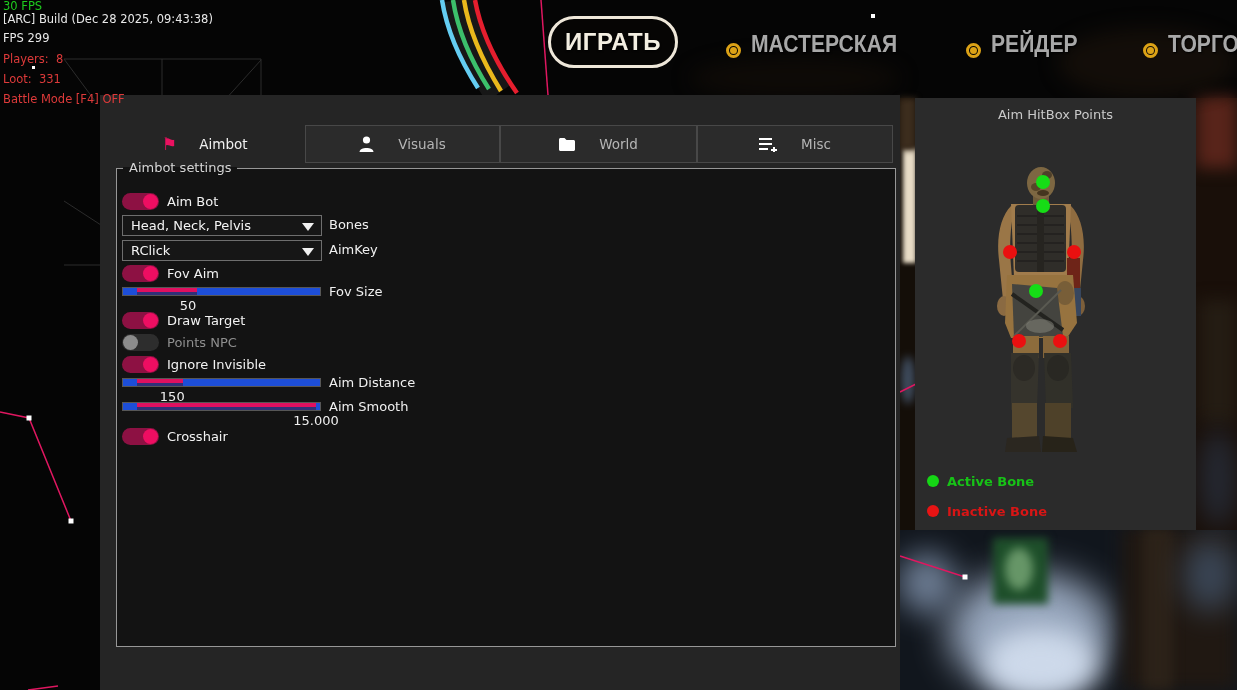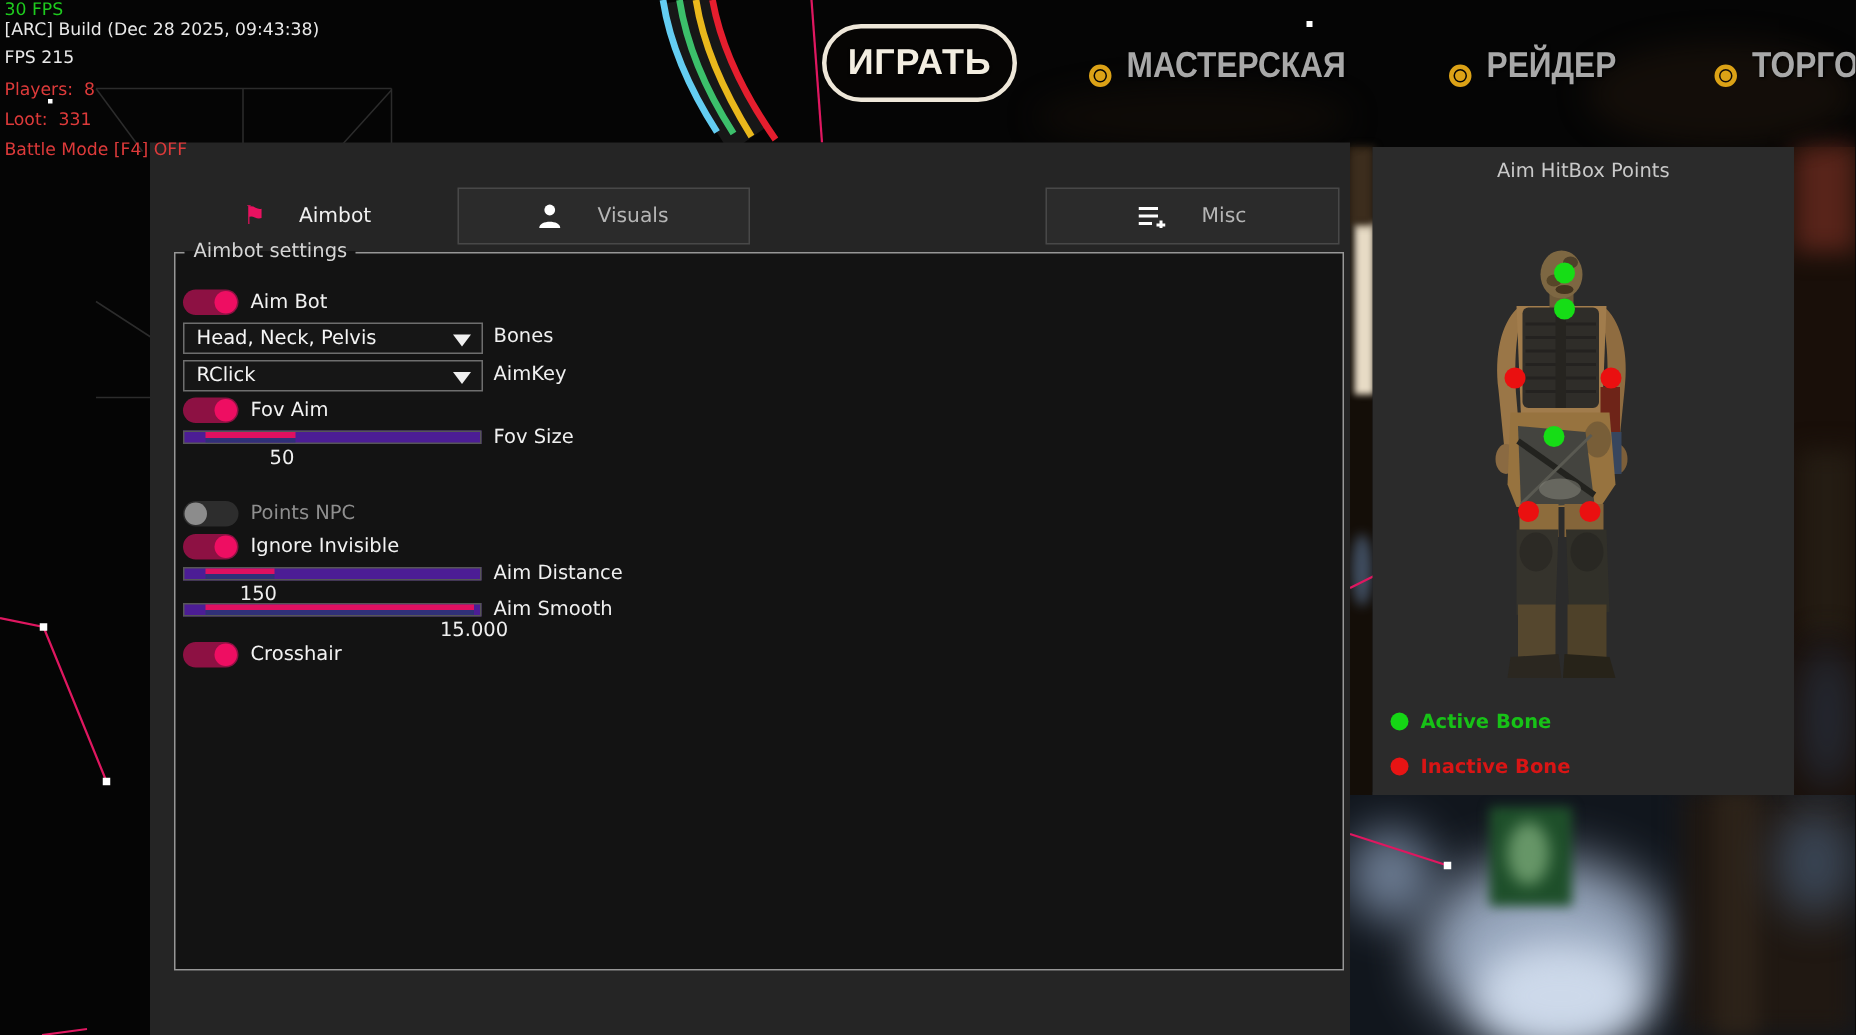--- a/index.html
+++ b/index.html
@@ -62,21 +62,21 @@
   .row.disabled .t-label{color:#8f8f8f;}
 
   .dropdown{position:absolute;left:0;top:0;width:200px;height:21px;background:#161616;border:1px solid #6e6e6e;
     color:#f5f5f5;font-size:13px;line-height:19px;padding:0 8px;cursor:pointer;}
   .caret{position:absolute;right:7px;top:7px;width:0;height:0;border-left:6px solid transparent;
     border-right:6px solid transparent;border-top:8px solid #f0f0f0;}
   .side-label{position:absolute;left:207px;font-size:13px;color:#f0f0f0;white-space:nowrap;}
   .dd-side{top:2px;}
   .sl-side{top:-3px;}
 
-  .slider{position:absolute;left:0;top:0;width:199px;height:9px;background:#4c1d95;border:1px solid #565656;padding-left:14px;}
+  .slider{position:absolute;left:0;top:0;width:199px;height:9px;background:#1d4ed8;border:1px solid #565656;padding-left:14px;}
   .slider .fill{height:100%;background:linear-gradient(180deg,#df1060 0%,#df1060 55%,#303078 55%,#303078 100%);}
   .slider-value{position:absolute;top:10px;transform:translateX(-50%);font-size:13px;color:#efefef;white-space:nowrap;}
 
   
   .hitbox-panel{position:absolute;left:915px;top:98px;width:281px;height:432px;background:#2b2b2b;z-index:6;}
   .hitbox-title{position:absolute;top:9px;left:0;width:100%;text-align:center;font-size:13px;color:#c9c9c9;}
   .legend-row{position:absolute;left:12px;height:14px;display:flex;align-items:center;gap:8px;}
   .legend-dot{width:12px;height:12px;border-radius:50%;flex:none;}
   .legend-dot.active{background:#15d615;}
   .legend-dot.inactive{background:#e81414;}
@@ -167,40 +167,48 @@
     </div>
     <div class="nav-item" style="left:1143px;">
       <span class="coin"></span>
       <span class="nav-label">ТОРГО</span>
     </div>
   </div>
 
   <div class="overlay-info">
     <div class="line ln-fpscounter">30 FPS</div>
     <div class="line ln-build">[ARC] Build (Dec 28 2025, 09:43:38)</div>
-    <div class="line ln-fps">FPS 215</div>
+    <div class="line ln-fps">FPS 299</div>
     <div class="line ln-players">Players:  8</div>
     <div class="line ln-loot">Loot:  331</div>
     <div class="line ln-battle">Battle Mode [F4] OFF</div>
   </div>
 
   <div class="menu-panel">
 
     <div class="tab active" style="left:17px;width:188px;padding-left:45px;gap:22px;">
       <span class="flag-glyph">⚑</span>
       <span class="tab-label">Aimbot</span>
     </div>
     <div class="tab boxed" style="left:205px;width:195px;">
       <span style="display:flex;">
         <svg width="15" height="16" viewBox="0 0 15 16">
             <circle cx="7.5" cy="4" r="3.6" fill="#fff"></circle>
             <path d="M0.5,16 C0.5,10.5 14.5,10.5 14.5,16 Z" fill="#fff"></path>
           </svg>
       </span>
       <span class="tab-label">Visuals</span>
+    </div>
+    <div class="tab boxed" style="left:400px;width:197px;">
+      <span style="display:flex;">
+        <svg width="16" height="13" viewBox="0 0 16 13">
+            <path d="M0,1.5 C0,0.7 0.7,0 1.5,0 H5.5 L7.5,2 H14.5 C15.3,2 16,2.7 16,3.5 V11.5 C16,12.3 15.3,13 14.5,13 H1.5 C0.7,13 0,12.3 0,11.5 Z" fill="#fff"></path>
+          </svg>
+      </span>
+      <span class="tab-label">World</span>
     </div>
     <div class="tab boxed" style="left:597px;width:196px;">
       <span style="display:flex;">
         <svg width="18" height="15" viewBox="0 0 18 15">
             <rect x="0" y="1" width="13" height="2" fill="#fff"></rect>
             <rect x="0" y="6" width="13" height="2" fill="#fff"></rect>
             <rect x="0" y="11" width="9" height="2" fill="#fff"></rect>
             <rect x="12" y="12" width="6" height="2" fill="#fff"></rect>
             <rect x="14" y="10" width="2" height="5" fill="#fff"></rect>
           </svg>
@@ -242,20 +250,26 @@
       </div>
 
       <div class="row" style="top:118px;">
         <div class="slider" style="position:absolute;">
           <div class="fill" style="width: 33%;"></div>
           <span class="slider-value" style="left: 33%;">50</span>
         </div>
         <span class="side-label sl-side">Fov Size</span>
       </div>
 
+      <div class="row" style="top:143px;">
+        <div class="toggle on">
+            <div class="knob"></div>
+          </div>
+        <span class="t-label">Draw Target</span>
+      </div>
 
       <div class="row disabled" style="top:165px;">
         <div class="toggle off">
             <div class="knob"></div>
           </div>
         <span class="t-label">Points NPC</span>
       </div>
 
       <div class="row" style="top:187px;">
         <div class="toggle on">

